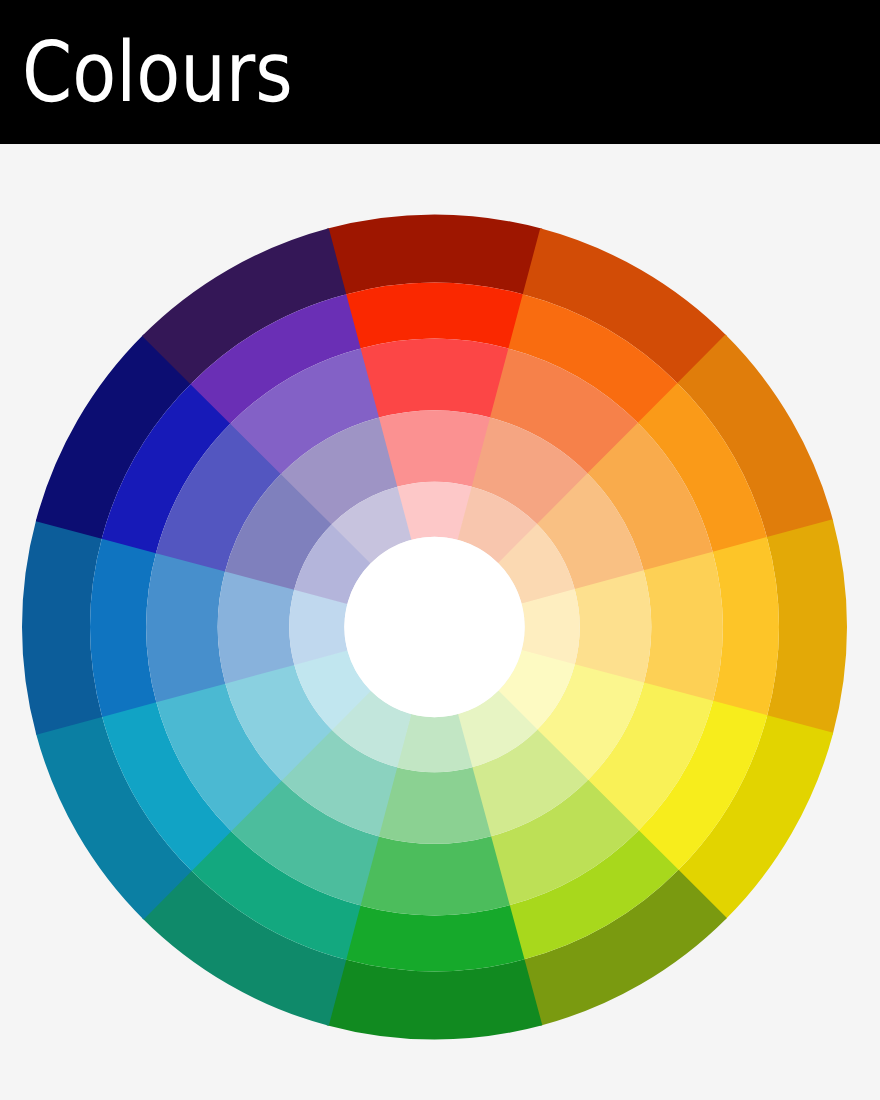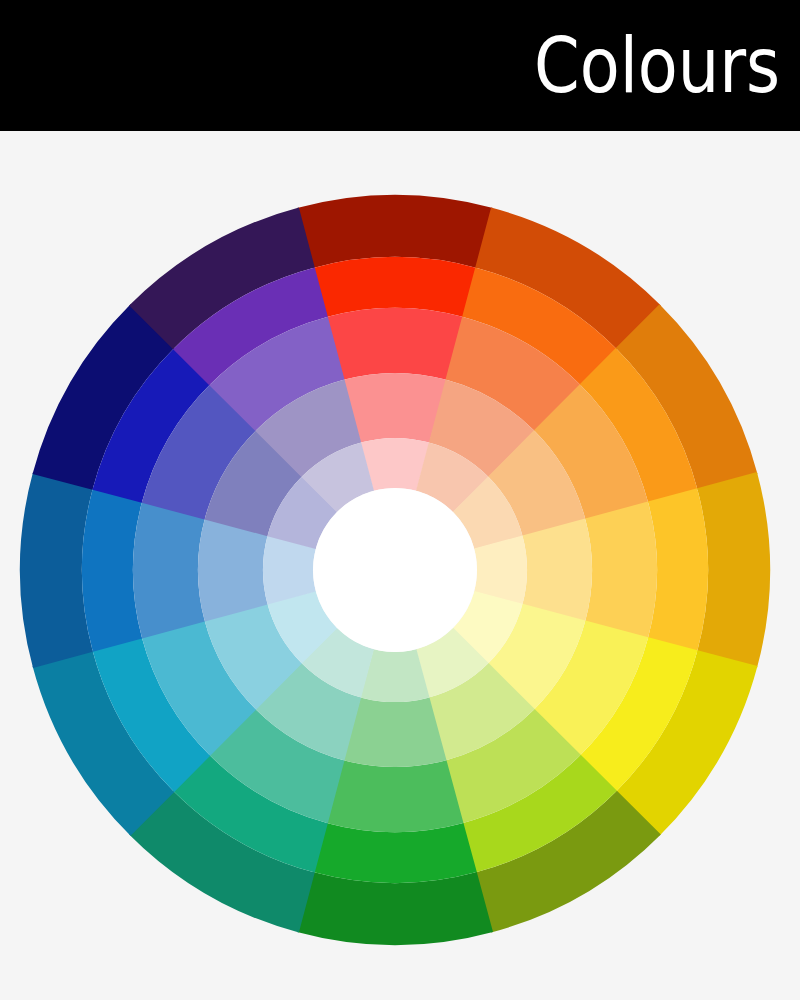--- a/index.html
+++ b/index.html
@@ -23,21 +23,21 @@
   }
   #header-bar {
     position: absolute;
     left: 0;
     top: 0;
     width: 800px;
     height: 131px;
     background: #000000;
     display: flex;
     align-items: center;
-    justify-content: flex-end;
+    justify-content: flex-start;
   }
   #header-title {
     color: #ffffff;
     font-family: "DejaVu Sans", sans-serif;
     font-size: 76px;
     font-weight: 400;
     line-height: 1;
     letter-spacing: 0px;
     transform: scaleX(0.86);
     white-space: nowrap;

